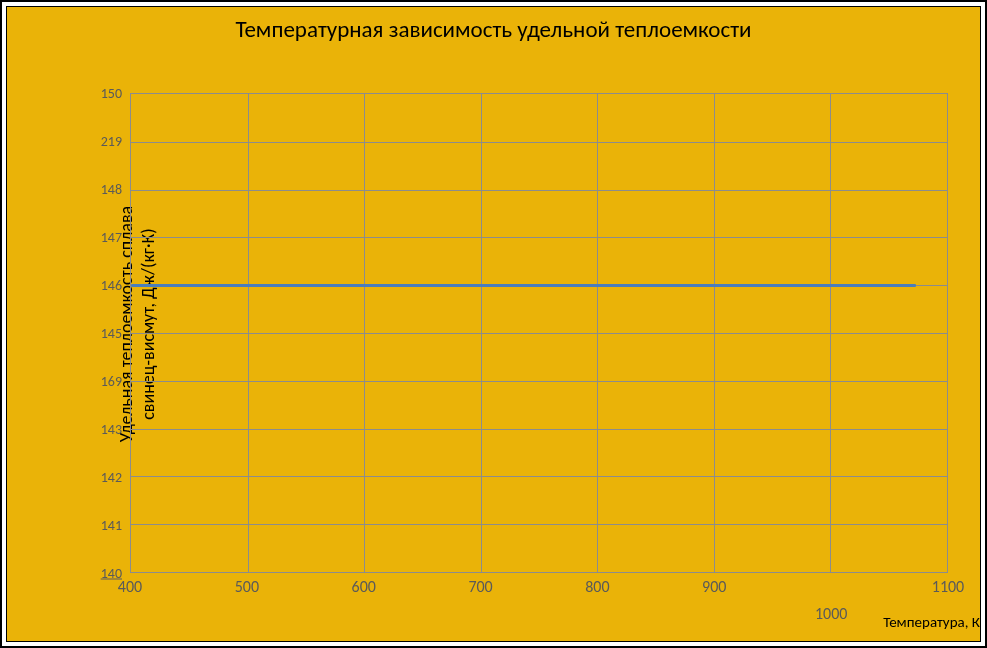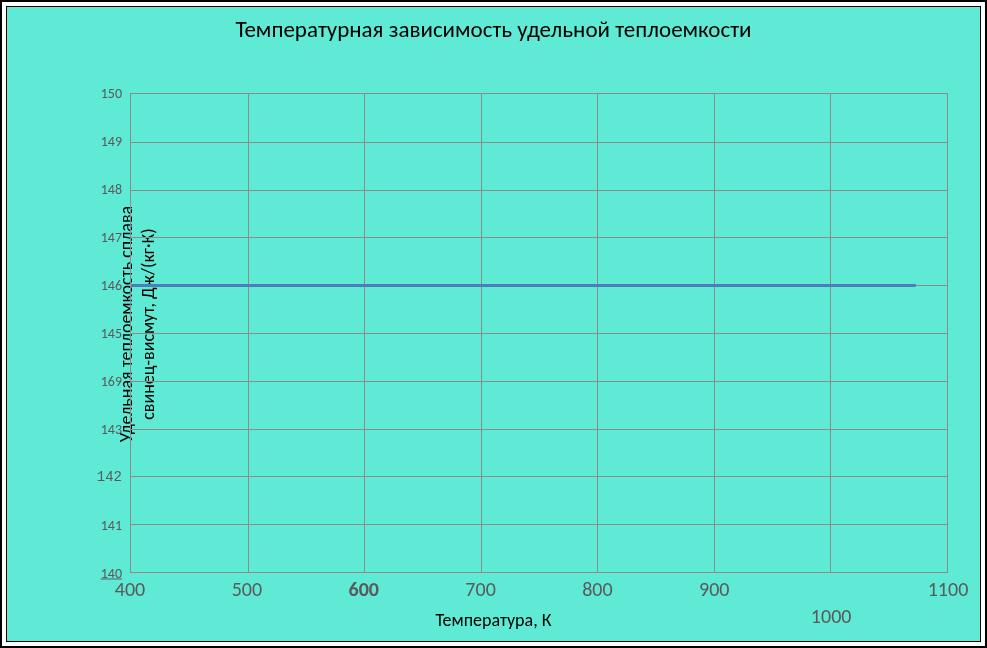--- a/index.html
+++ b/index.html
@@ -9,21 +9,21 @@
     box-sizing:border-box;
     width:987px;height:648px;
     border:2px solid #000;
     padding:4px;
   }
   .inner{
     box-sizing:border-box;
     width:100%;height:100%;
     border:1px solid #000;
     position:relative;
-    background:#5eead4;
+    background:#eab308;
   }
 
   .title{
     position:absolute;
     top:8px;left:0;right:0;
     text-align:center;
     font-size:23px;
     line-height:1.25;
     font-weight:400;
   }
@@ -33,22 +33,22 @@
     left:12px;top:50%;
     transform:translateY(-50%) rotate(-90deg);
     transform-origin:center;
     font-size:18px;
     text-align:center;
     white-space:nowrap;
   }
   .xlabel{
     position:absolute;
     bottom:10px;left:0;right:0;
-    text-align:center;
-    font-size:18px;
+    text-align:right;
+    font-size:15px;
   }
 
   
   .plot{
     position:absolute;
     left:123px;  
     right:32px;
     top:86px;
     bottom:68px;
     border:1px solid #8c8c8c;
@@ -73,21 +73,21 @@
     transform:translateY(-50%);
   }
 
   .xticks{
     position:absolute;
     left:123px;right:32px;
     bottom:44px;height:20px;
   }
   .xtick{
     position:absolute;top:0;
-    font-size:20px;color:#5a5a5a;
+    font-size:16px;color:#5a5a5a;
     transform:translateX(-50%);
   }
 </style>
 </head>
 <body>
 
 <div class="outer">
 <div class="inner">
 
   <div class="title">
@@ -95,34 +95,34 @@
   </div>
 
   <div class="ylabel">
     Удельная теплоемкость сплава<br>свинец-висмут, Дж/(кг·К)
   </div>
   <div class="xlabel">Температура, К</div>
 
   <div class="yticks" id="yticks">
         <div class="ytick" style="top: 100%; text-decoration: underline;">140</div>
         <div class="ytick" style="top: 90%;">141</div>
-        <div class="ytick" style="top: 80%; font-family: Liberation Mono, monospace;">142</div>
+        <div class="ytick" style="top: 80%;">142</div>
         <div class="ytick" style="top: 70%; text-align: right;">143</div>
         <div class="ytick" style="top: 60%;">169</div>
         <div class="ytick" style="top: 50%;">145</div>
         <div class="ytick" style="top: 40%; margin-left: 44px;">146</div>
         <div class="ytick" style="top: 30%;">147</div>
         <div class="ytick" style="top: 20%;">148</div>
-        <div class="ytick" style="top: 10%;">149</div>
+        <div class="ytick" style="top: 10%;">219</div>
         <div class="ytick" style="top: 0%; text-align: right;">150</div>
       </div>
   <div class="xticks" id="xticks">
         <div class="xtick" style="left: 0%;">400</div>
         <div class="xtick" style="left: 14.2857%;">500</div>
-        <div class="xtick" style="left: 28.5714%; font-weight: bold;">600</div>
+        <div class="xtick" style="left: 28.5714%;">600</div>
         <div class="xtick" style="left: 42.8571%;">700</div>
         <div class="xtick" style="left: 57.1429%;">800</div>
         <div class="xtick" style="left: 71.4286%; text-align: right;">900</div>
         <div class="xtick" style="left: 85.7143%; margin-top: 27px;">1000</div>
         <div class="xtick" style="left: 100%;">1100</div>
       </div>
 
   <div class="plot" id="plot">
         <div class="grid-v" style="left: 14.2857%;"></div>
         <div class="grid-v" style="left: 28.5714%;"></div>

